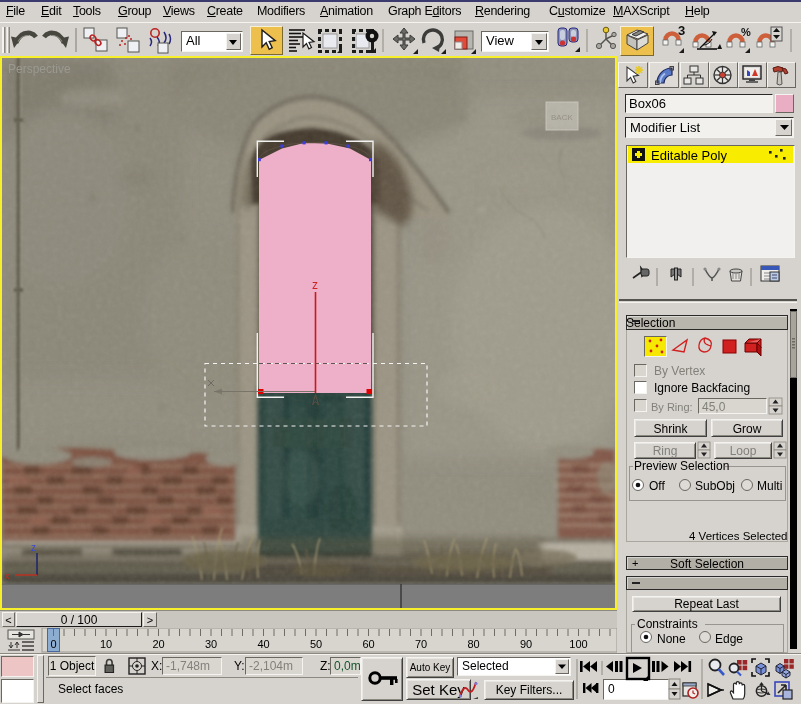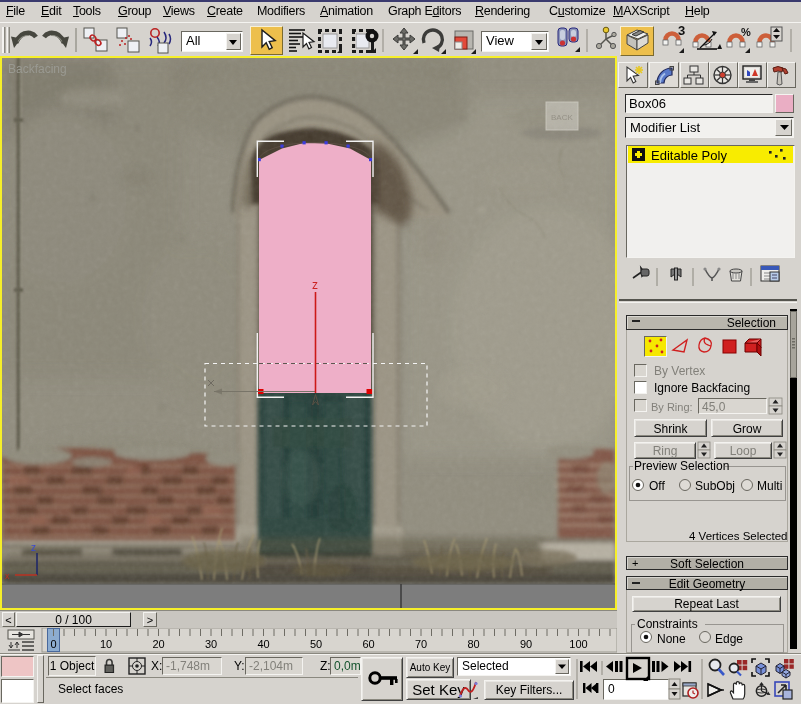--- a/index.html
+++ b/index.html
@@ -520,21 +520,21 @@
 
 <text x="310" y="231" font-size="12" fill="#cc2222" font-family="Liberation Sans">z</text>
 <line x1="313.5" y1="234" x2="313.5" y2="335" stroke="#cc1818" stroke-width="1.6"></line>
 <path d="M313.5 336.5 L310.5 347 L313.5 343.5 L316.5 347 Z" fill="none" stroke="#5a5044" stroke-width="1"></path>
 
 <text x="29" y="493" font-size="10" fill="#3a4ad0" font-family="Liberation Sans">z</text>
 <line x1="35" y1="495" x2="35" y2="517" stroke="#202868" stroke-width="1.6"></line>
 <line x1="35" y1="517" x2="13" y2="517" stroke="#c03020" stroke-width="1.4"></line>
 <text x="3" y="521" font-size="9" fill="#c03020" font-family="Liberation Sans">x</text>
 </svg>
-<div class="abs" style="left:8px;top:6px;font-size:12px;color:#9a9a92;">Backfacing</div>
+<div class="abs" style="left:8px;top:6px;font-size:12px;color:#9a9a92;">Perspective</div>
 </div>
 
 <div id="panel" class="abs" style="left:617px;top:56px;width:184px;height:599px;background:#d6d3ce;">
 
 <div class="abs raised" style="left:1px;top:6px;width:30px;height:26px;"></div>
 <div class="abs raised" style="left:32px;top:6px;width:30px;height:26px;background:#dedbd6;"></div>
 <div class="abs raised" style="left:63px;top:6px;width:29px;height:26px;"></div>
 <div class="abs raised" style="left:92px;top:6px;width:29px;height:26px;"></div>
 <div class="abs raised" style="left:121px;top:6px;width:29px;height:26px;"></div>
 <div class="abs raised" style="left:150px;top:6px;width:29px;height:26px;"></div>
@@ -550,21 +550,21 @@
 <div class="abs sunken" style="left:9px;top:89px;width:169px;height:113px;background:#f1f0ee;"></div>
 <div class="abs" style="left:11px;top:90px;width:165px;height:17px;background:#f8ec00;"></div>
 <div class="abs" style="left:15px;top:92px;width:13px;height:13px;background:#111;"></div>
 <div class="abs" style="left:18px;top:96.5px;width:7px;height:3px;background:#f8ec00;"></div>
 <div class="abs" style="left:20px;top:94.5px;width:3px;height:7px;background:#f8ec00;"></div>
 <div class="abs txt" style="left:34px;top:92px;">Editable Poly</div>
 
 <div class="abs" style="left:2px;top:243px;width:178px;height:4px;border-top:2px solid #55544e;border-bottom:1px solid #f4f3f0;"></div>
 
 <div class="abs" style="left:9px;top:259px;width:162px;height:15px;background:#b9b6ad;border:1px solid #2a2a2a;box-shadow:inset 1px 1px 0 #dbd9d3;"></div>
-<div class="abs small" style="left:9px;top:260px;width:150px;text-align:right;">Selection</div>
+<div class="abs small" style="left:9px;top:260px;width:150px;text-align:left;">Selection</div>
 <div class="abs" style="left:15px;top:264px;width:8px;height:2px;background:#222;"></div>
 <div class="abs" style="left:9px;top:274px;width:162px;height:212px;border:1px solid #aaa79e;border-top:none;"></div>
 
 <div class="abs" style="left:27px;top:280px;width:23px;height:21px;background:#f6e800;border:1px solid;border-color:#69675f #f4f3f0 #f4f3f0 #69675f;"></div>
 
 <div class="abs sunken" style="left:17px;top:308px;width:13px;height:13px;background:#d9d6d0;"></div>
 <div class="abs small" style="left:37px;top:308px;color:#82807a;">By Vertex</div>
 <div class="abs sunken" style="left:17px;top:325px;width:13px;height:13px;background:#fff;"></div>
 <div class="abs small" style="left:37px;top:325px;">Ignore Backfacing</div>
 <div class="abs sunken" style="left:17px;top:343px;width:13px;height:13px;background:#d9d6d0;"></div>
@@ -583,21 +583,20 @@
 <div class="abs small" style="left:17px;top:403px;">Preview Selection</div>
 <div class="abs small" style="left:32px;top:423px;">Off</div>
 <div class="abs small" style="left:78px;top:423px;">SubObj</div>
 <div class="abs small" style="left:140px;top:423px;">Multi</div>
 <div class="abs" style="left:72px;top:453px;font-size:11.5px;margin-top:21px;">4 Vertices Selected</div>
 
 <div class="abs" style="left:9px;top:500px;width:162px;height:14px;background:#b2afa6;border:1px solid #2a2a2a;box-shadow:inset 1px 1px 0 #d6d4ce;"></div>
 <div class="abs small" style="left:9px;top:501px;width:162px;text-align:center;">Soft Selection</div>
 <div class="abs" style="left:15px;top:503px;width:8px;height:8px;line-height:8px;font-size:11px;">+</div>
 <div class="abs" style="left:9px;top:520px;width:162px;height:14px;background:#b2afa6;border:1px solid #2a2a2a;box-shadow:inset 1px 1px 0 #d6d4ce;"></div>
-<div class="abs small" style="left:9px;top:521px;width:162px;text-align:center;">Edit Geometry</div>
 <div class="abs" style="left:15px;top:526px;width:8px;height:2px;background:#222;"></div>
 <div class="abs" style="left:9px;top:534px;width:162px;height:63px;border:1px solid #aaa79e;border-top:none;"></div>
 <div class="abs raised2" style="left:15px;top:540px;width:149px;height:16px;text-align:center;font-size:12px;line-height:15px;">Repeat Last</div>
 
 <div class="abs" style="left:14px;top:568px;width:153px;height:29px;border:1px solid #989590;border-top:none;"></div>
 <div class="abs" style="left:14px;top:568px;width:4px;height:1px;background:#989590;"></div>
 <div class="abs" style="left:88px;top:568px;width:79px;height:1px;background:#989590;"></div>
 <div class="abs small" style="left:20px;top:561px;">Constraints</div>
 <div class="abs small" style="left:40px;top:576px;">None</div>
 <div class="abs small" style="left:98px;top:576px;">Edge</div>
@@ -759,21 +758,21 @@
         <rect x="175" y="282" width="3" height="1.5"></rect>
         <rect x="175" y="285" width="3" height="1.5"></rect>
         <rect x="175" y="288" width="3" height="1.5"></rect>
         <rect x="175" y="291" width="3" height="1.5"></rect>
       </g>
 </svg>
 </div>
 
 <div id="timeslider" class="abs" style="left:0;top:610px;width:617px;height:18px;background:#c9c6c0;border-top:1px solid #8a887f;">
 <div class="abs raised" style="left:2px;top:1px;width:13px;height:15px;text-align:center;font-size:11px;line-height:14px;">&lt;</div>
-<div class="abs" style="left:16px;top:1px;width:115px;height:15px;background:#d6d3ce;border:1px solid;border-color:#f4f3f0 #1c1c1c #1c1c1c #f4f3f0;text-align:center;font-size:12px;line-height:14px;">0 / 100</div>
+<div class="abs" style="left:16px;top:1px;width:126px;height:15px;background:#d6d3ce;border:1px solid;border-color:#f4f3f0 #1c1c1c #1c1c1c #f4f3f0;text-align:center;font-size:12px;line-height:14px;">0 / 100</div>
 <div class="abs raised" style="left:143px;top:1px;width:14px;height:15px;text-align:center;font-size:11px;line-height:14px;">&gt;</div>
 </div>
 
 <div id="trackbar" class="abs" style="left:0;top:628px;width:617px;height:26px;background:#d6d3ce;">
 <svg class="abs" style="left:0;top:0;" width="617" height="26" viewBox="0 0 617 26">
 <rect x="42" y="0" width="575" height="24" fill="#d8d5cf" stroke="#9a988f" stroke-width="1"></rect>
 <g transform="translate(8,2)">
         <rect x="0" y="0" width="26" height="9" fill="#e6e4df" stroke="#55544e"></rect>
         <path d="M4 4.5 l7 0 M11 2 l4 2.5 l-4 2.5 z" stroke="#333" fill="#333"></path>
         <path d="M22 4.5 l-7 0 M11 4.5 l0 0" stroke="#333" fill="none"></path>

